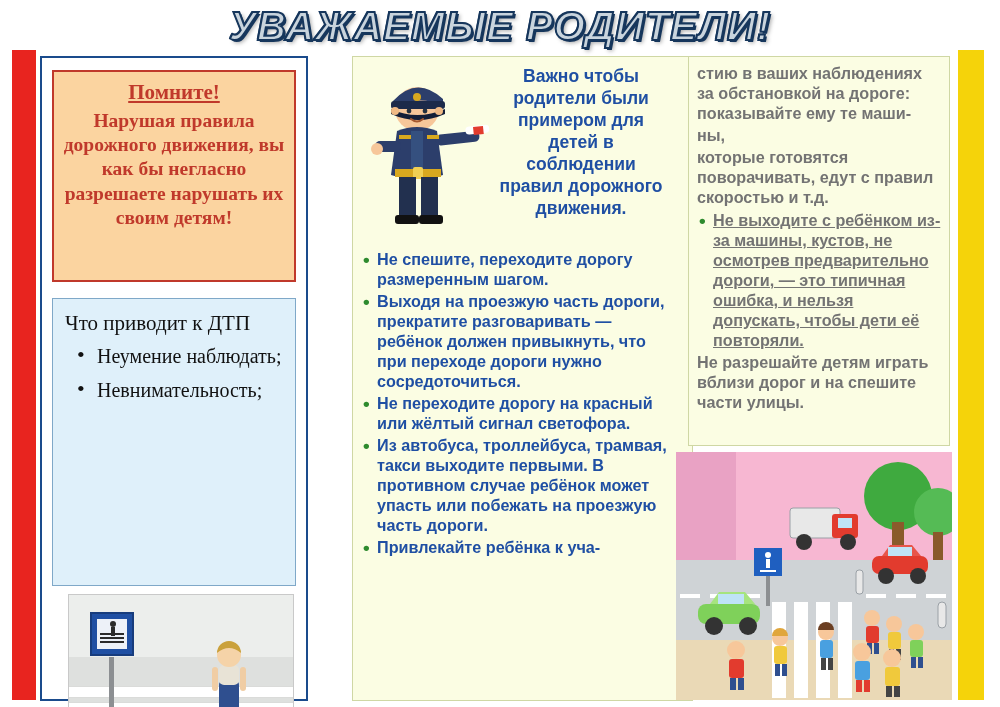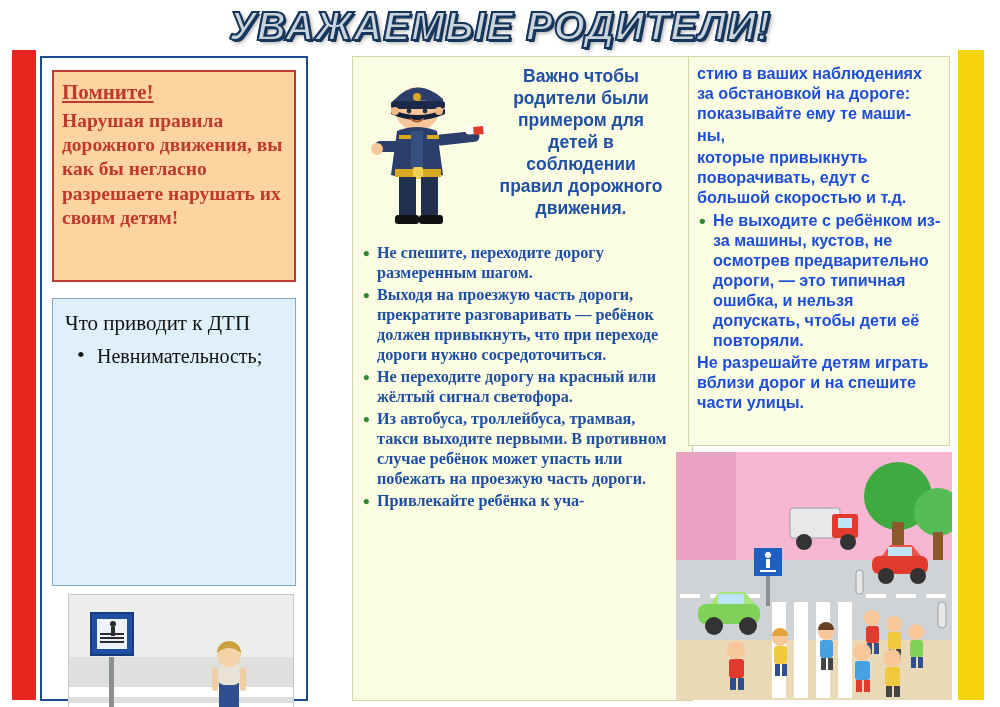--- a/index.html
+++ b/index.html
@@ -71,20 +71,21 @@
     box-sizing: border-box;
   }
   .remember-box {
     position: absolute;
     left: 10px; top: 12px;
     width: 244px; height: 212px;
     background: #fbd4a0;
     border: 2px solid #c0392b;
     box-sizing: border-box;
     padding: 8px 8px 0 8px;
+    text-align: center;
   }
   .remember-title {
     color: #c0392b;
     font-weight: bold;
     font-size: 21px;
     text-decoration: underline;
     margin-bottom: 4px;
   }
   .remember-text {
     color: #c0392b;
@@ -156,23 +157,23 @@
     width: 176px;
     color: #1f4fa3;
     font-family: "Liberation Sans", sans-serif;
     font-weight: bold;
     font-size: 17.5px;
     line-height: 1.26;
     text-align: center;
   }
   .c2-body {
     position: absolute;
-    left: 8px; top: 186px;
+    left: 8px; top: 192px;
     width: 306px;
-    font-family: Liberation Serif, serif;
+    font-family: Liberation Sans, sans-serif;
   }
   .c2-list { margin: 0; padding: 0; list-style: none; }
   .c2-list li {
     position: relative;
     color: #1f4fa3;
     font-weight: bold;
     font-size: 16.2px;
     line-height: 1.235;
     padding-left: 16px;
     margin-bottom: 2px;
@@ -192,28 +193,28 @@
     width: 262px; height: 390px;
     background: #fbfde3;
     border: 1px solid #cfd7a4;
     box-sizing: border-box;
     padding: 6px 6px 0 8px;
     font-family: "Liberation Sans", sans-serif;
   }
   .c3-list { margin: 0; padding: 0; list-style: none; }
   .c3-list li {
     position: relative;
-    color: #1d4ed8;
+    color: #737373;
     font-weight: bold;
     font-size: 16.2px;
     line-height: 1.24;
     padding-left: 0;
     margin-bottom: 2px;
   }
-  .c3-list li.bullet { padding-left: 16px; }
+  .c3-list li.bullet { padding-left: 16px; text-decoration: underline; }
   .c3-list li.bullet::before {
     content: "\2022";
     position: absolute;
     left: 2px; top: -1px;
     color: #2e8b2e;
     font-size: 19px;
   }
 
   .col3-pic {
     position: absolute;
@@ -241,20 +242,21 @@
   <div class="col1">
 
     <div class="remember-box">
       <div class="remember-title">Помните!</div>
       <div class="remember-text">Нарушая правила дорожного движения, вы как бы негласно разрешаете нарушать их своим детям!</div>
     </div>
 
     <div class="dtp-box">
       <div class="dtp-title">Что приводит к ДТП</div>
       <ul class="dtp-list">
+        <li>Неумение наблюдать;</li>
         <li>Невнимательность;</li>
       </ul>
     </div>
 
     <div class="photo1">
       <svg width="224" height="140" viewBox="0 0 224 140">
         <rect x="0" y="0" width="224" height="140" fill="#f2f3f1"></rect>
         <rect x="0" y="0" width="224" height="62" fill="#eceeec"></rect>
 
         <g fill="#ffffff" stroke="#d9d9d9" stroke-width="0.6">
@@ -349,21 +351,21 @@
         <li>Из автобуса, троллейбуса, трамвая, такси выходите первыми. В противном случае ребёнок может упасть или побежать на проезжую часть            дороги.</li>
         <li>Привлекайте ребёнка к уча-</li>
       </ul>
     </div>
   </div>
 
   <div class="col3-text">
     <ul class="c3-list">
       <li>стию в ваших наблюдениях за обстановкой на дороге: показывайте ему те маши-</li>
       <li>ны,</li>
-      <li>которые привыкнуть поворачивать, едут с большой скоростью и т.д.</li>
+      <li>которые готовятся поворачивать, едут с правил скоростью и т.д.</li>
       <li class="bullet">Не выходите с ребёнком из-за машины, кустов, не осмотрев предварительно дороги, — это типичная ошибка, и нельзя допускать, чтобы дети её повторяли.</li>
       <li>Не разрешайте детям играть вблизи дорог и на спешите части улицы.</li>
     </ul>
   </div>
 
   <div class="col3-pic">
     <svg width="276" height="248" viewBox="0 0 276 248">
       <rect x="0" y="0" width="276" height="248" fill="#ffffff"></rect>
 
       <rect x="0" y="0" width="276" height="120" fill="#f7b7d2"></rect>

